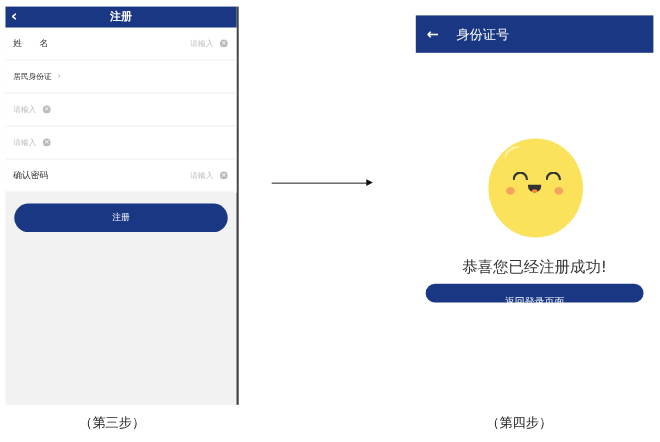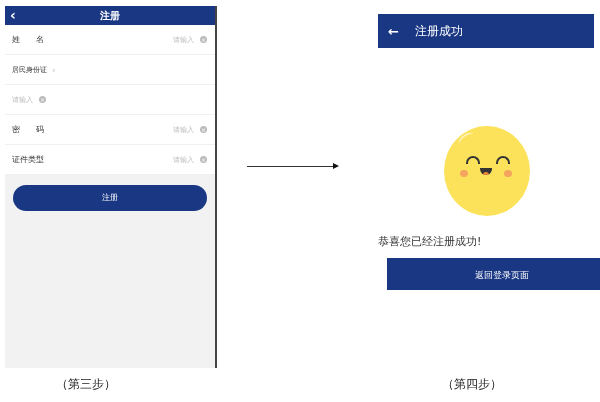--- a/index.html
+++ b/index.html
@@ -22,22 +22,22 @@
   .phone-right{position:absolute;left:378px;top:14px;width:216px;height:300px;background:#fff;}
   .hdr-right{height:34px;background:#1a3784;color:#fff;display:flex;align-items:center;}
   .hdr-right .back{margin-left:10px;font-size:13px;font-weight:bold;}
   .hdr-right .title{margin-left:16px;font-size:12px;}
   .smiley{position:absolute;left:66px;top:112px;width:86px;height:90px;border-radius:50%;background:#fbe25a;}
   .eye{position:absolute;top:30px;width:10px;height:6px;border:2px solid #333;border-bottom:none;border-radius:8px 8px 0 0;}
   .cheek{position:absolute;top:44px;width:8px;height:7px;border-radius:50%;background:#f4a45e;}
   .mouth{position:absolute;left:36px;top:42px;width:12px;height:7px;background:#333;border-radius:0 0 7px 7px;overflow:hidden;}
   .mouth:after{content:"";position:absolute;left:3px;bottom:0;width:6px;height:3px;background:#f2853a;border-radius:3px 3px 0 0;}
   .shine{position:absolute;left:14px;top:8px;width:18px;height:10px;border-top:2px solid #fff6c8;border-radius:50%;transform:rotate(-35deg);opacity:.8;}
-  .msg{position:absolute;left:0;width:216px;top:220px;text-align:left;font-size:11px;color:#333;}
-  .btn-back{position:absolute;left:9px;top:244px;width:198px;height:32px;background:#1a3784;color:#fff;border-radius:0;text-align:center;line-height:34px;font-size:9px;padding-left:16px;}
+  .msg{position:absolute;left:0;width:216px;top:220px;text-align:center;font-size:14px;color:#333;}
+  .btn-back{position:absolute;left:9px;top:244px;width:198px;height:17px;background:#1a3784;color:#fff;border-radius:11px;text-align:center;line-height:34px;font-size:9px;}
 </style>
 </head>
 <body>
 
 <div class="phone-left">
   <div class="hdr-left">
     <span class="back">‹</span>
     <div class="title">注册</div>
   </div>
   <div class="form">
@@ -48,41 +48,40 @@
     </div>
     <div class="row">
       <span class="val">居民身份证</span>
       <span class="chev">›</span>
     </div>
     <div class="row">
       <span class="ph">请输入</span>
       <span class="clr">×</span>
     </div>
     <div class="row">
-      <span class="label">密　　码</span>
       <span class="ph">请输入</span>
       <span class="clr">×</span>
     </div>
     <div class="row">
-      <span class="label">证件类型</span>
+      <span class="label">确认密码</span>
       <span class="ph">请输入</span>
       <span class="clr">×</span>
     </div>
   </div>
   <div class="btn-reg">注册</div>
 </div>
 
-<div class="cap" style="left:56px;top:376px;">（第三步）</div>
+<div class="cap" style="left:72px;top:376px;">（第三步）</div>
 
 <div class="arrow"></div>
 
 <div class="phone-right">
   <div class="hdr-right">
     <span class="back">←</span>
-    <span class="title">注册成功</span>
+    <span class="title">身份证号</span>
   </div>
   <div class="smiley">
     <div class="shine"></div>
     <div class="eye" style="left:22px;"></div>
     <div class="eye" style="left:52px;"></div>
     <div class="cheek" style="left:16px;"></div>
     <div class="cheek" style="left:60px;"></div>
     <div class="mouth"></div>
   </div>
   <div class="msg">恭喜您已经注册成功!</div>

